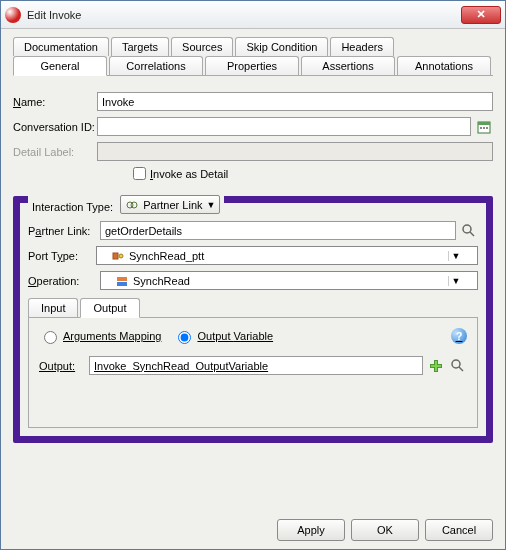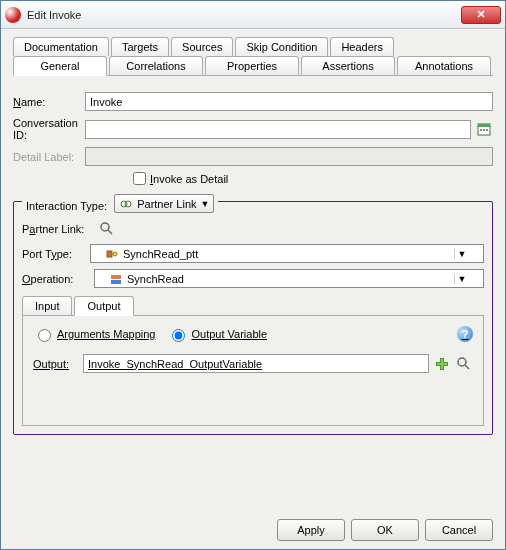--- a/index.html
+++ b/index.html
@@ -9,30 +9,30 @@
   .titlebar-icon { width: 16px; height: 16px; border-radius: 50%; background: radial-gradient(circle at 30% 30%, #fff, #d02020 60%); margin-right: 6px; }
   .titlebar-text { flex: 1; color: #222; }
   .close-btn { width: 40px; height: 18px; background: linear-gradient(to bottom, #e88, #c33); border: 1px solid #a22; border-radius: 3px; color: #fff; text-align: center; line-height: 14px; font-weight: bold; cursor: pointer; }
   .content { padding: 8px 12px; }
   .tabs-row { display: flex; gap: 0; }
   .tab { padding: 3px 10px; border: 1px solid #aaa; border-bottom: none; background: linear-gradient(#fff, #eee); border-radius: 3px 3px 0 0; margin-right: 2px; cursor: pointer; }
   .tabs-row2 { display: flex; border-bottom: 1px solid #aaa; }
   .tab.active { background: #fff; position: relative; z-index: 2; border-bottom: 1px solid #fff; margin-bottom: -1px; }
   .tab-wide { flex: 1; text-align: center; }
   .form-row { display: flex; align-items: center; margin: 6px 0; }
-  .form-label { width: 72px; text-align: left; color: #000; }
+  .form-label { width: 84px; text-align: left; color: #000; }
   .form-label.disabled { color: #9a9a9a; }
   .form-label u { text-decoration: underline; }
   .text-input { flex: 1; border: 1px solid #9a9a9a; background: #fff; height: 19px; padding: 1px 4px; }
   .text-input[readonly] { background: #eceae4; }
   .icon-btn { width: 18px; height: 18px; margin-left: 4px; display: flex; align-items: center; justify-content: center; cursor: pointer; }
   .checkbox-row { display: flex; align-items: center; margin: 4px 0 8px 120px; }
   input[type=checkbox] { margin: 0 4px 0 0; }
 
-  .fieldset { border: 1px solid #4c1d95; border-radius: 2px; padding: 8px; margin-top: 16px; position: relative; }
+  .fieldset { border: 7px solid #4c1d95; border-radius: 2px; padding: 8px; margin-top: 16px; position: relative; }
   .fieldset-legend { position: absolute; top: -8px; left: 8px; background: #f0f0ec; padding: 0 4px; }
   .dropdown { display: inline-flex; align-items: center; border: 1px solid #888; background: linear-gradient(#fff,#e8e8e4); height: 19px; padding: 0 4px; border-radius: 2px; cursor: pointer; }
   .dropdown .dd-arrow { margin-left: 4px; font-size: 9px; }
   .combo { flex: 1; display: flex; align-items: center; border: 1px solid #888; background: #fff; height: 19px; padding: 0 14px; }
   .combo-icon { width: 14px; height: 14px; margin-right: 4px; display:inline-flex; align-items:center; justify-content:center;}
   .combo-arrow { margin-left: auto; width: 15px; text-align: center; border-left: 1px solid #ccc; font-size: 9px; cursor:pointer;}
 
   .inner-tabs { display: flex; margin-top: 8px; border-bottom: 1px solid #aaa; }
   .inner-tab { padding: 3px 12px; border: 1px solid #aaa; border-bottom: none; background: linear-gradient(#fff,#eee); border-radius: 3px 3px 0 0; margin-right: 2px; cursor:pointer; }
   .inner-tab.active { background: #fff; margin-bottom: -1px; border-bottom: 1px solid #fff; }
@@ -110,20 +110,21 @@
                   <circle cx="8" cy="6" r="3" fill="none" stroke="#5a7a40"></circle>
                 </svg>
               </span>
             <span>Partner Link</span>
             <span class="dd-arrow">▼</span>
           </span>
         </div>
 
         <div class="form-row" style="margin-top:10px;">
           <div class="form-label" style="width:72px;">P<u>a</u>rtner Link:</div>
+          <input class="text-input" value="getOrderDetails" style="">
           <div class="icon-btn mag-icon">
             <svg width="14" height="14">
                 <circle cx="5" cy="5" r="4" fill="none" stroke="#666" stroke-width="1.5"></circle>
                 <line x1="8" y1="8" x2="12" y2="12" stroke="#666" stroke-width="1.5"></line>
               </svg>
           </div>
         </div>
 
         <div class="form-row">
           <div class="form-label" style="width:68px;">Port T<u>y</u>pe:</div>

